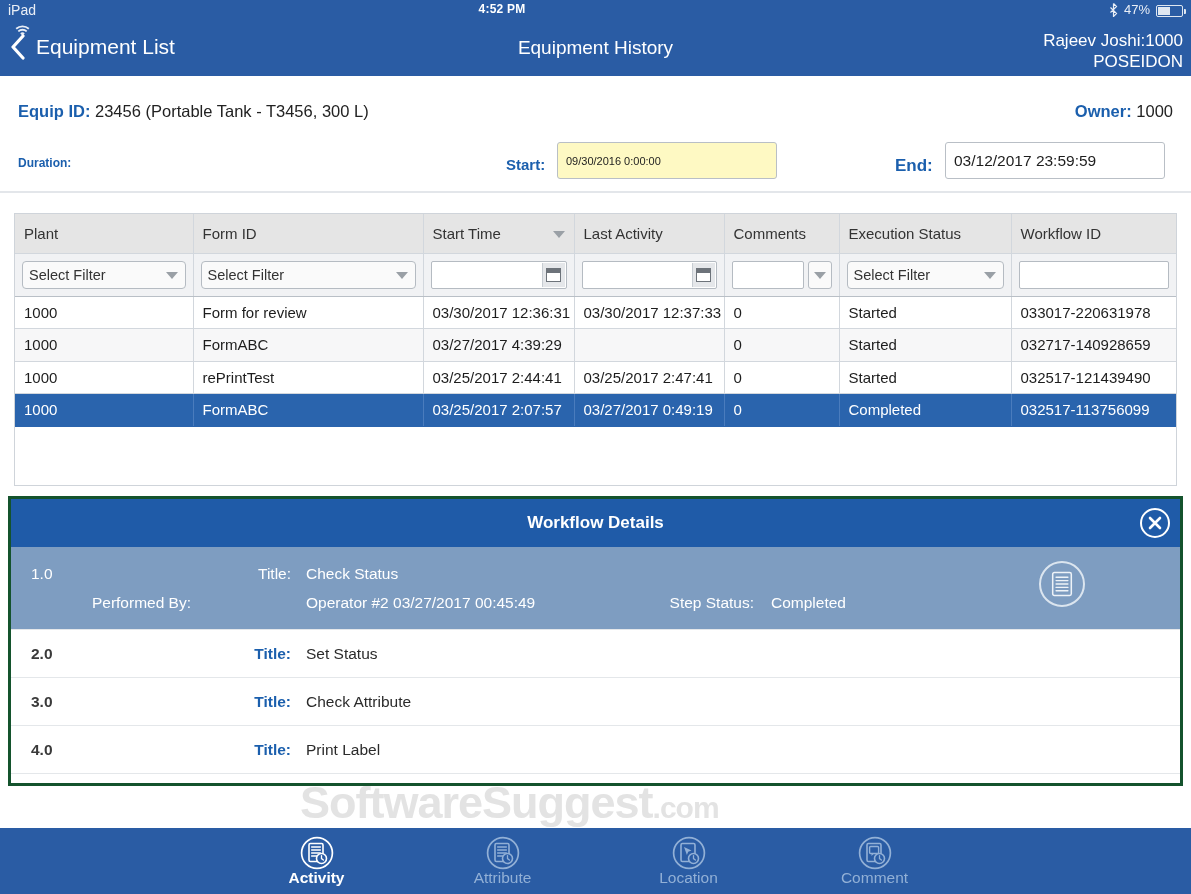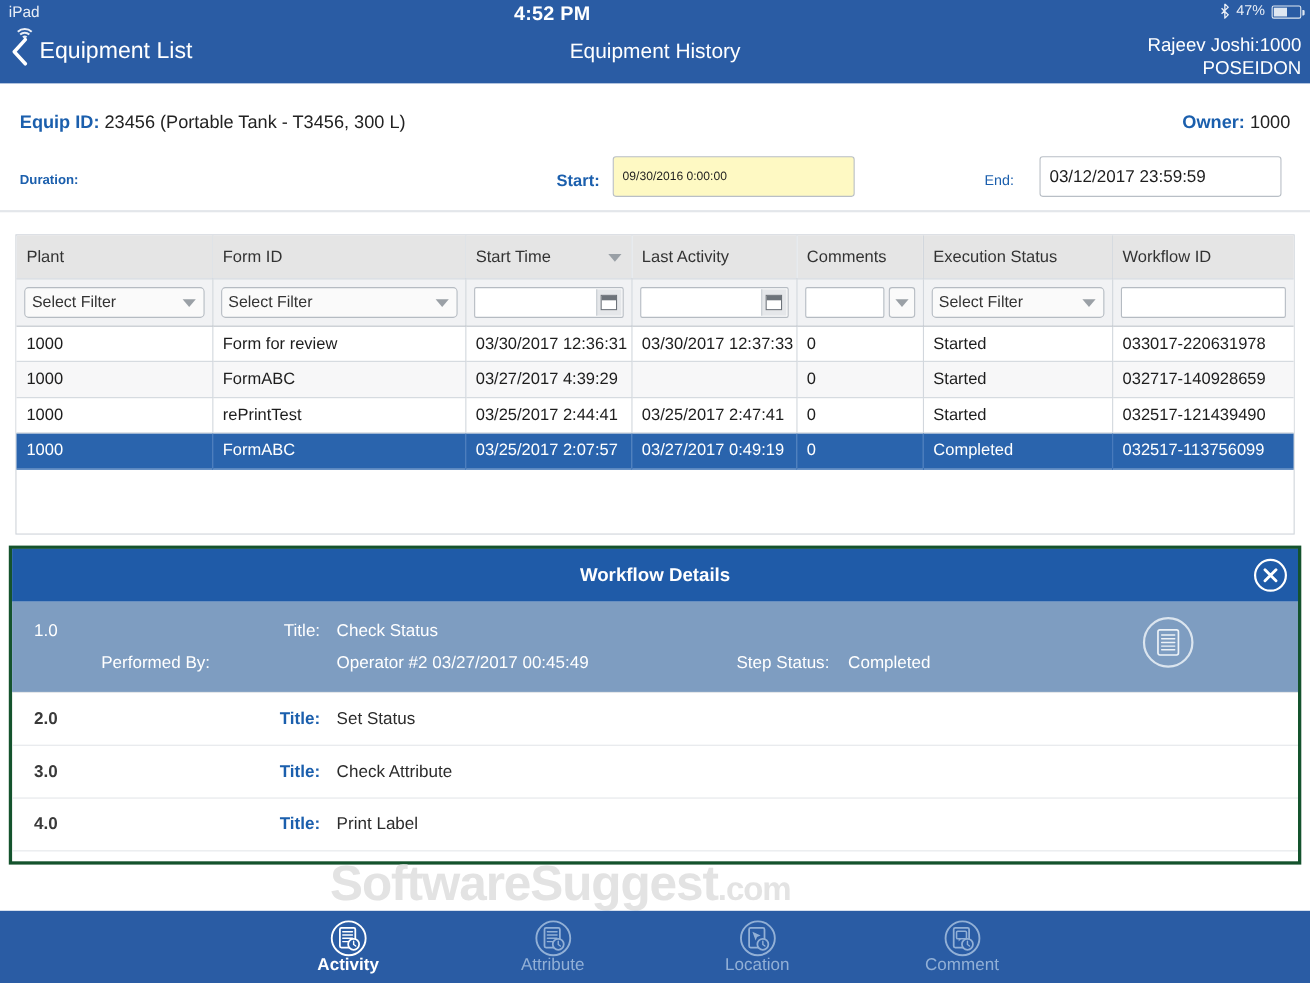--- a/index.html
+++ b/index.html
@@ -17,21 +17,21 @@
     background:#2a5ca4; color:#fff;
   }
   .statusline { position:absolute; left:0; top:0; width:1191px; height:22px; }
   .status-left {
     position:absolute; left:8px; top:2px; font-size:14px; color:#e9eef6;
     display:flex; align-items:center; gap:5px;flex-direction:column;
   }
   .wifi-icon { display:inline-block; width:15px; height:12px; position:relative; top:1px; }
   .status-center {
     position:absolute; left:0; top:2px; width:1004px; text-align:center;
-    font-size:18px; font-weight:bold; color:#ffffff; letter-spacing:.2px;
+    font-size:12px; font-weight:bold; color:#ffffff; letter-spacing:.2px;
   }
   .status-right {
     position:absolute; right:8px; top:2px; font-size:13px; color:#e9eef6;
     display:flex; align-items:center; gap:6px;
   }
   .bt-icon { width:9px; height:14px; }
   .battery {
     display:inline-block; width:27px; height:12px; border:1px solid #dfe7f1;
     border-radius:2px; position:relative; top:1px;
   }
@@ -77,21 +77,21 @@
     position:absolute; right:22px; top:11px;
     width:0;height:0;border-left:11px solid transparent;border-right:11px solid transparent;
     border-top:13px solid #1f63b5;
   }
   .start-label { position:absolute; left:506px; top:80px; font-size:15px; font-weight:bold; color:#1b5fad; }
   .field-start {
     position:absolute; left:557px; top:66px; width:220px; height:37px;
     border:1px solid #b9bfc6; border-radius:3px; background:#fef9c3;
     display:flex; align-items:center; padding:16px 8px; font-size:11px; color:#1d1d1d;
   }
-  .end-label { position:absolute; left:895px; top:80px; font-size:13px; font-weight:normal; color:#1b5fad; }
+  .end-label { position:absolute; left:895px; top:80px; font-size:17px; font-weight:bold; color:#1b5fad; }
   .field-end {
     position:absolute; left:945px; top:66px; width:220px; height:37px;
     border:1px solid #b9bfc6; border-radius:3px; background:#fff;
     display:flex; align-items:center; padding:0 8px; font-size:15.5px; color:#1d1d1d;
   }
 
   
   .gridwrap {
     position:absolute; left:14px; top:213px; width:1163px; height:273px;
     border:1px solid #cfd4da; background:#fff;

